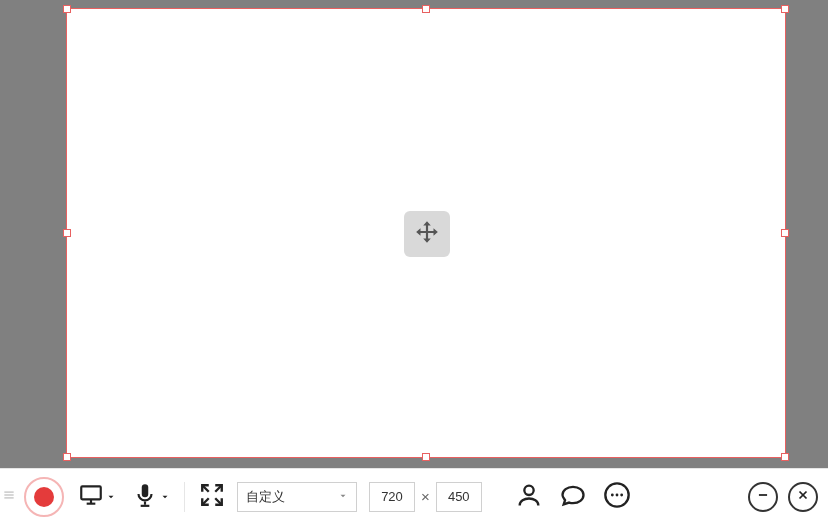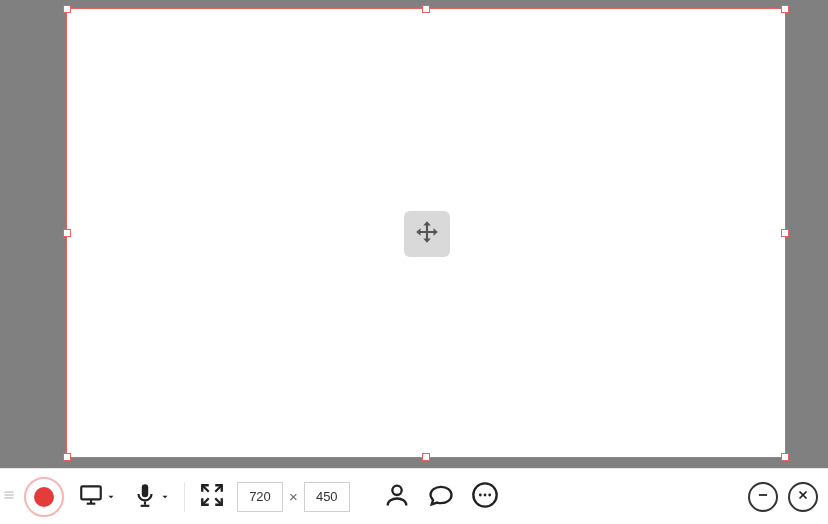--- a/index.html
+++ b/index.html
@@ -191,20 +191,28 @@
         <path d="M15 3 L21 3 L21 9"></path>
           <path d="M21 3 L15 9"></path>
         <path d="M9 21 L3 21 L3 15"></path>
           <path d="M3 21 L9 15"></path>
         <path d="M15 21 L21 21 L21 15"></path>
           <path d="M21 21 L15 15"></path>
       </svg>
     </span>
   </div>
 
+  <div class="dropdown">
+    <span>自定义</span>
+    <span>
+      <svg viewBox="0 0 24 24">
+          <path d="M6 9 L12 15 L18 9 Z"></path>
+        </svg>
+    </span>
+  </div>
 
   <input class="dim-input" value="720" style="">
   <span class="times">×</span>
   <input class="dim-input" style="margin-left: 0px;" value="450">
 
   <div class="spacer-sm"></div>
 
   <div class="plain-icon">
     <span>
       <svg viewBox="0 0 24 24" fill="none" stroke="#222" stroke-width="2">

